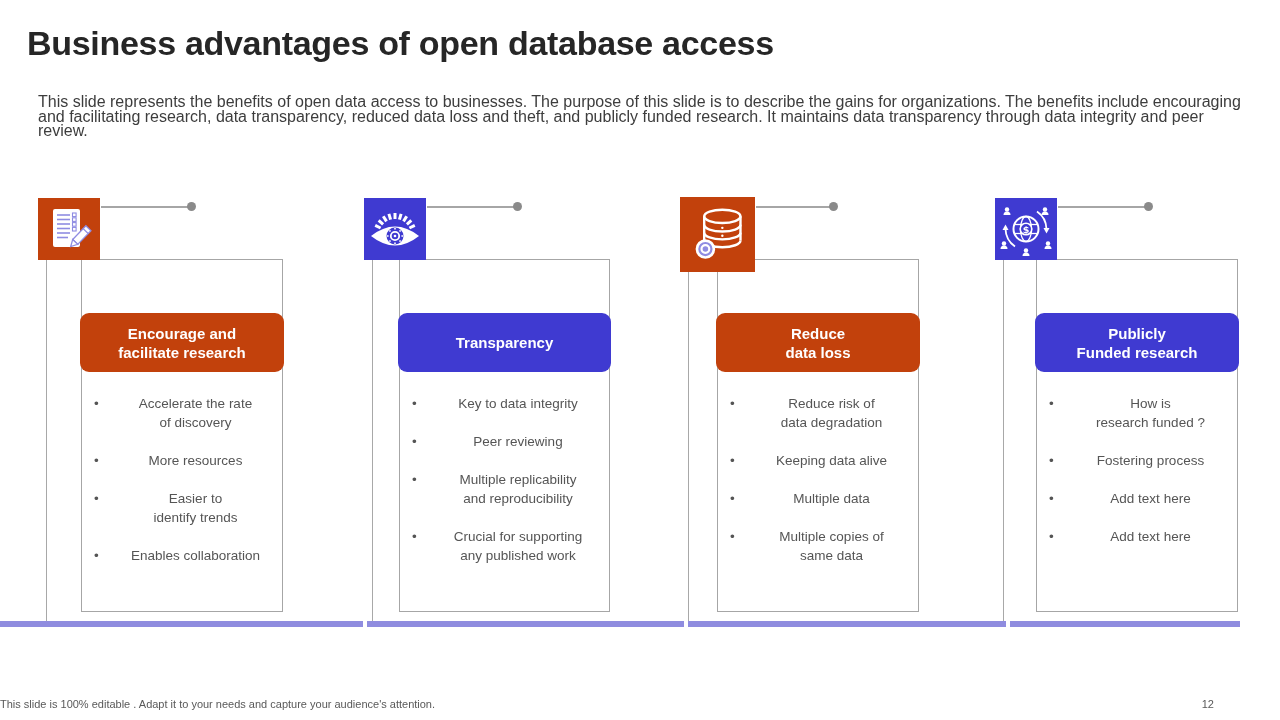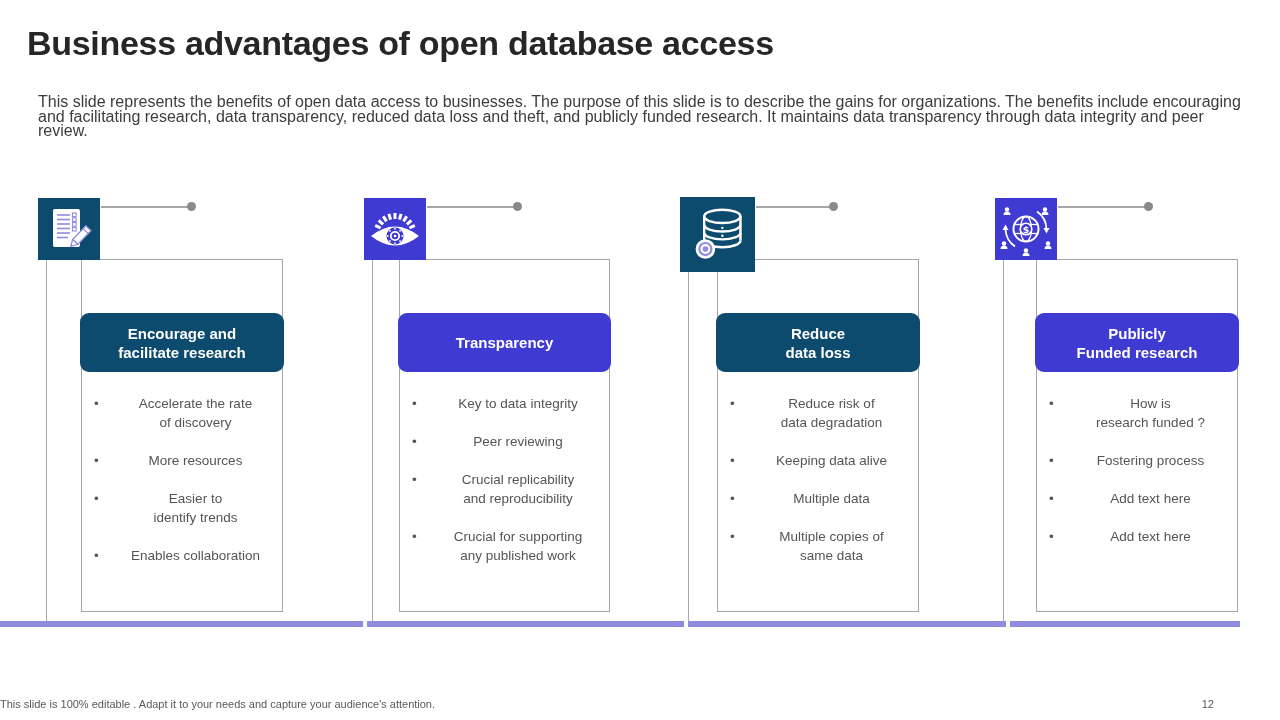--- a/index.html
+++ b/index.html
@@ -13,21 +13,21 @@
 
   .col{position:absolute;top:0;width:250px;height:720px;}
   .col-1{left:38px;} .col-2{left:364px;} .col-3{left:680px;} .col-4{left:995px;}
 
   .tall-line{position:absolute;left:8px;top:238px;width:1px;height:384px;background:#a8a8a8;z-index:0;}
 
   .icon-box{position:absolute;left:0;top:198px;width:62px;height:62px;z-index:3;
             display:flex;align-items:center;justify-content:center;}
   .col-3 .icon-box{top:197px;width:75px;height:75px;}
   .icon-box svg{width:100%;height:100%;display:block;}
-  .light-bg{background:#0c4a6e;} .dark-bg{background:#3f3ad1;}
+  .light-bg{background:#c2410c;} .dark-bg{background:#3f3ad1;}
 
   .connector{position:absolute;top:206px;left:63px;width:88px;height:2px;background:#a6a6a6;z-index:1;}
   .col-3 .connector{left:76px;width:75px;}
   .connector-dot{position:absolute;top:202px;left:149px;width:9px;height:9px;border-radius:50%;
                  background:#8a8a8a;z-index:1;}
 
   .card{position:absolute;top:259px;width:200px;height:351px;border:1px solid #a6a6a6;
         background:#fff;z-index:2;}
   .col-1 .card{left:43px;} .col-2 .card{left:35px;padding-left:9px;} .col-3 .card{left:37px;} .col-4 .card{left:41px;}
 
@@ -129,21 +129,21 @@
           <line x1="26.5" y1="42.5" x2="25.4" y2="43.6"></line>
             <line x1="35.5" y1="42.5" x2="36.6" y2="43.6"></line>
         </g>
       </svg>
     </div>
     <div class="card">
       <div class="badge dark-bg">Transparency</div>
       <ul class="bullets">
         <li>Key to data integrity</li>
         <li>Peer reviewing</li>
-        <li>Crucial replicability
+        <li>Multiple replicability
 and reproducibility</li>
         <li>Crucial for supporting
 any published work</li>
       </ul>
     </div>
   </div>
 
   <div class="col col-3">
     <div class="tall-line"></div>
     <div class="connector"></div>

